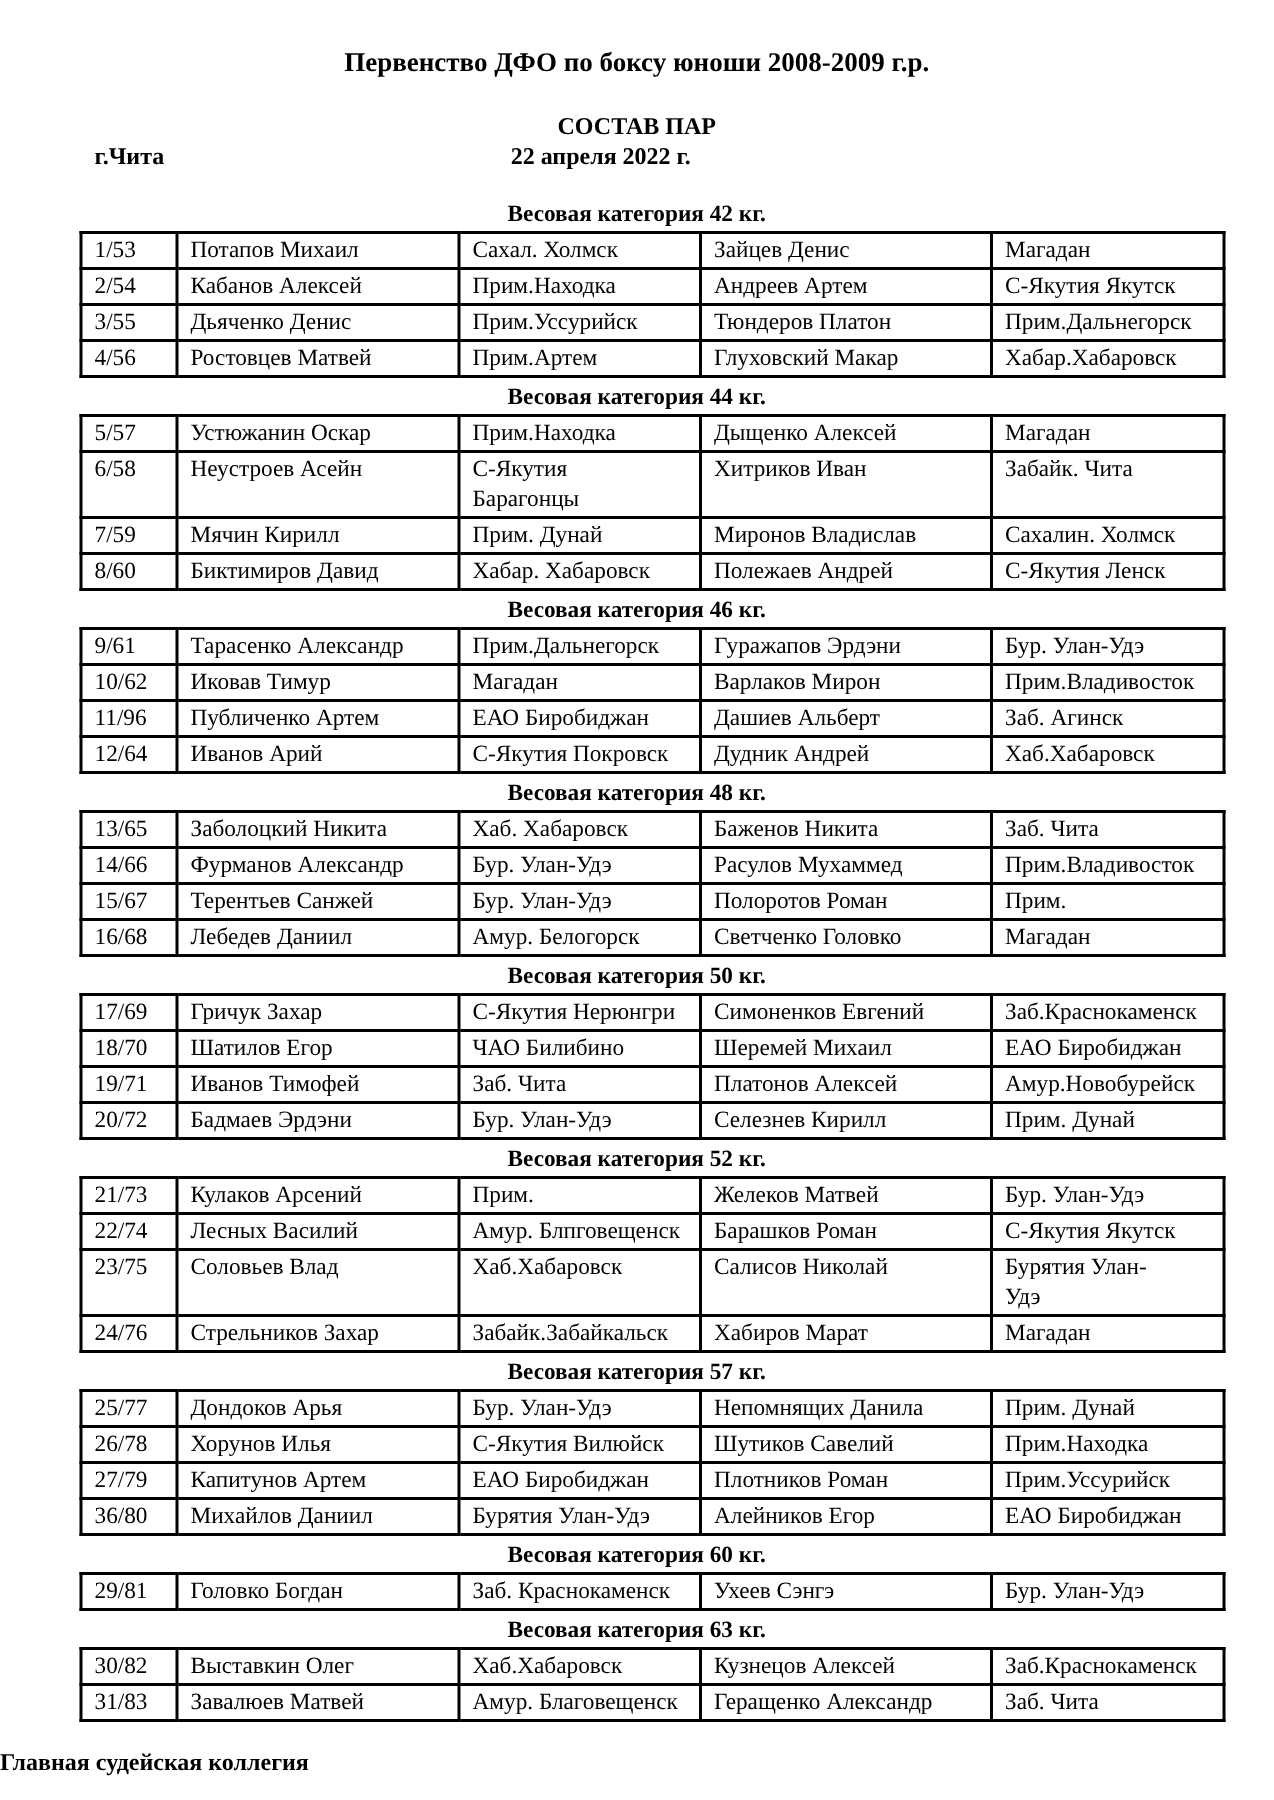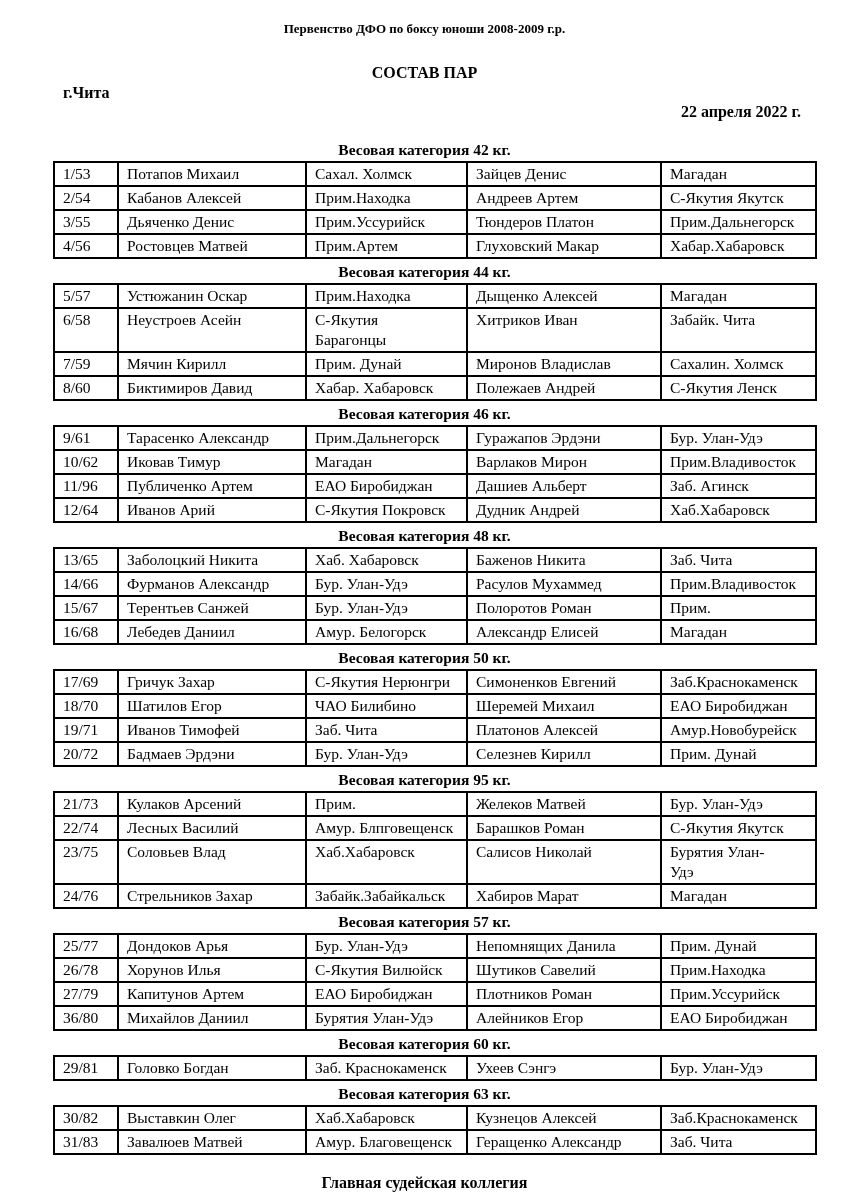--- a/index.html
+++ b/index.html
@@ -11,44 +11,44 @@
     position: relative;
     width: 849px;
     height: 1200px;
     margin: 0 auto;
     background: #ffffff;
     color: #000000;
     font-family: "Liberation Serif", "DejaVu Serif", serif;
     overflow: hidden;
   }
   .doc-title {
-    padding-top: 18px;
+    padding-top: 30px;
     text-align: center;
     font-weight: bold;
-    font-size: 13px;
+    font-size: 18px;
     line-height: 22px;
   }
   .subtitle {
     margin-top: 24px;
     text-align: center;
     font-weight: bold;
     font-size: 16px;
     line-height: 18px;
   }
   .meta-row {
     margin-top: 1px;
     display: grid;
-    grid-template-columns: 1fr;
+    grid-template-columns: 1fr 1fr 1fr;
     font-weight: bold;
     font-size: 16px;
     line-height: 19px;
   }
   .meta-city  { text-align: left;  padding-left: 63px; }
   .meta-time  { text-align: center; }
-  .meta-date  { text-align: right; padding-right: 48px; }
+  .meta-date  { text-align: center; padding-right: 48px; }
 
   .sections { margin-top: 20px; }
 
   .category-heading {
     text-align: center;
     font-weight: bold;
     font-size: 15.5px;
     line-height: 18px;
     margin: 4px 0 2px 0;
   }
@@ -70,21 +70,21 @@
     line-height: 20px;
     height: 24px;
     box-sizing: border-box;
     padding: 1px 4px 1px 8px;
     vertical-align: top;
     white-space: pre-line;
     overflow: hidden;
   }
   .footer-sign {
     margin-top: 18px;
-    text-align: center;
+    text-align: left;
     font-weight: bold;
     font-size: 16px;
     line-height: 19px;
   }
 </style>
 </head>
 <body>
 
 <div class="page">
 
@@ -254,21 +254,21 @@
               <td>15/67</td>
               <td>Терентьев Санжей</td>
               <td>Бур. Улан-Удэ</td>
               <td>Полоротов Роман</td>
               <td>Прим.</td>
             </tr>
             <tr>
               <td>16/68</td>
               <td>Лебедев Даниил</td>
               <td>Амур. Белогорск</td>
-              <td>Александр Елисей</td>
+              <td>Светченко Головко</td>
               <td>Магадан</td>
             </tr>
           </tbody>
         </table>
       </div>
       <div>
         <div class="category-heading">Весовая категория 50 кг.</div>
         <table class="pairs-table">
           <colgroup>
             <col class="c1">
@@ -303,21 +303,21 @@
               <td>20/72</td>
               <td>Бадмаев Эрдэни</td>
               <td>Бур. Улан-Удэ</td>
               <td>Селезнев Кирилл</td>
               <td>Прим. Дунай</td>
             </tr>
           </tbody>
         </table>
       </div>
       <div>
-        <div class="category-heading">Весовая категория 95 кг.</div>
+        <div class="category-heading">Весовая категория 52 кг.</div>
         <table class="pairs-table">
           <colgroup>
             <col class="c1">
             <col class="c2">
             <col class="c3">
             <col class="c4">
             <col class="c5">
           </colgroup>
           <tbody>
             <tr>

